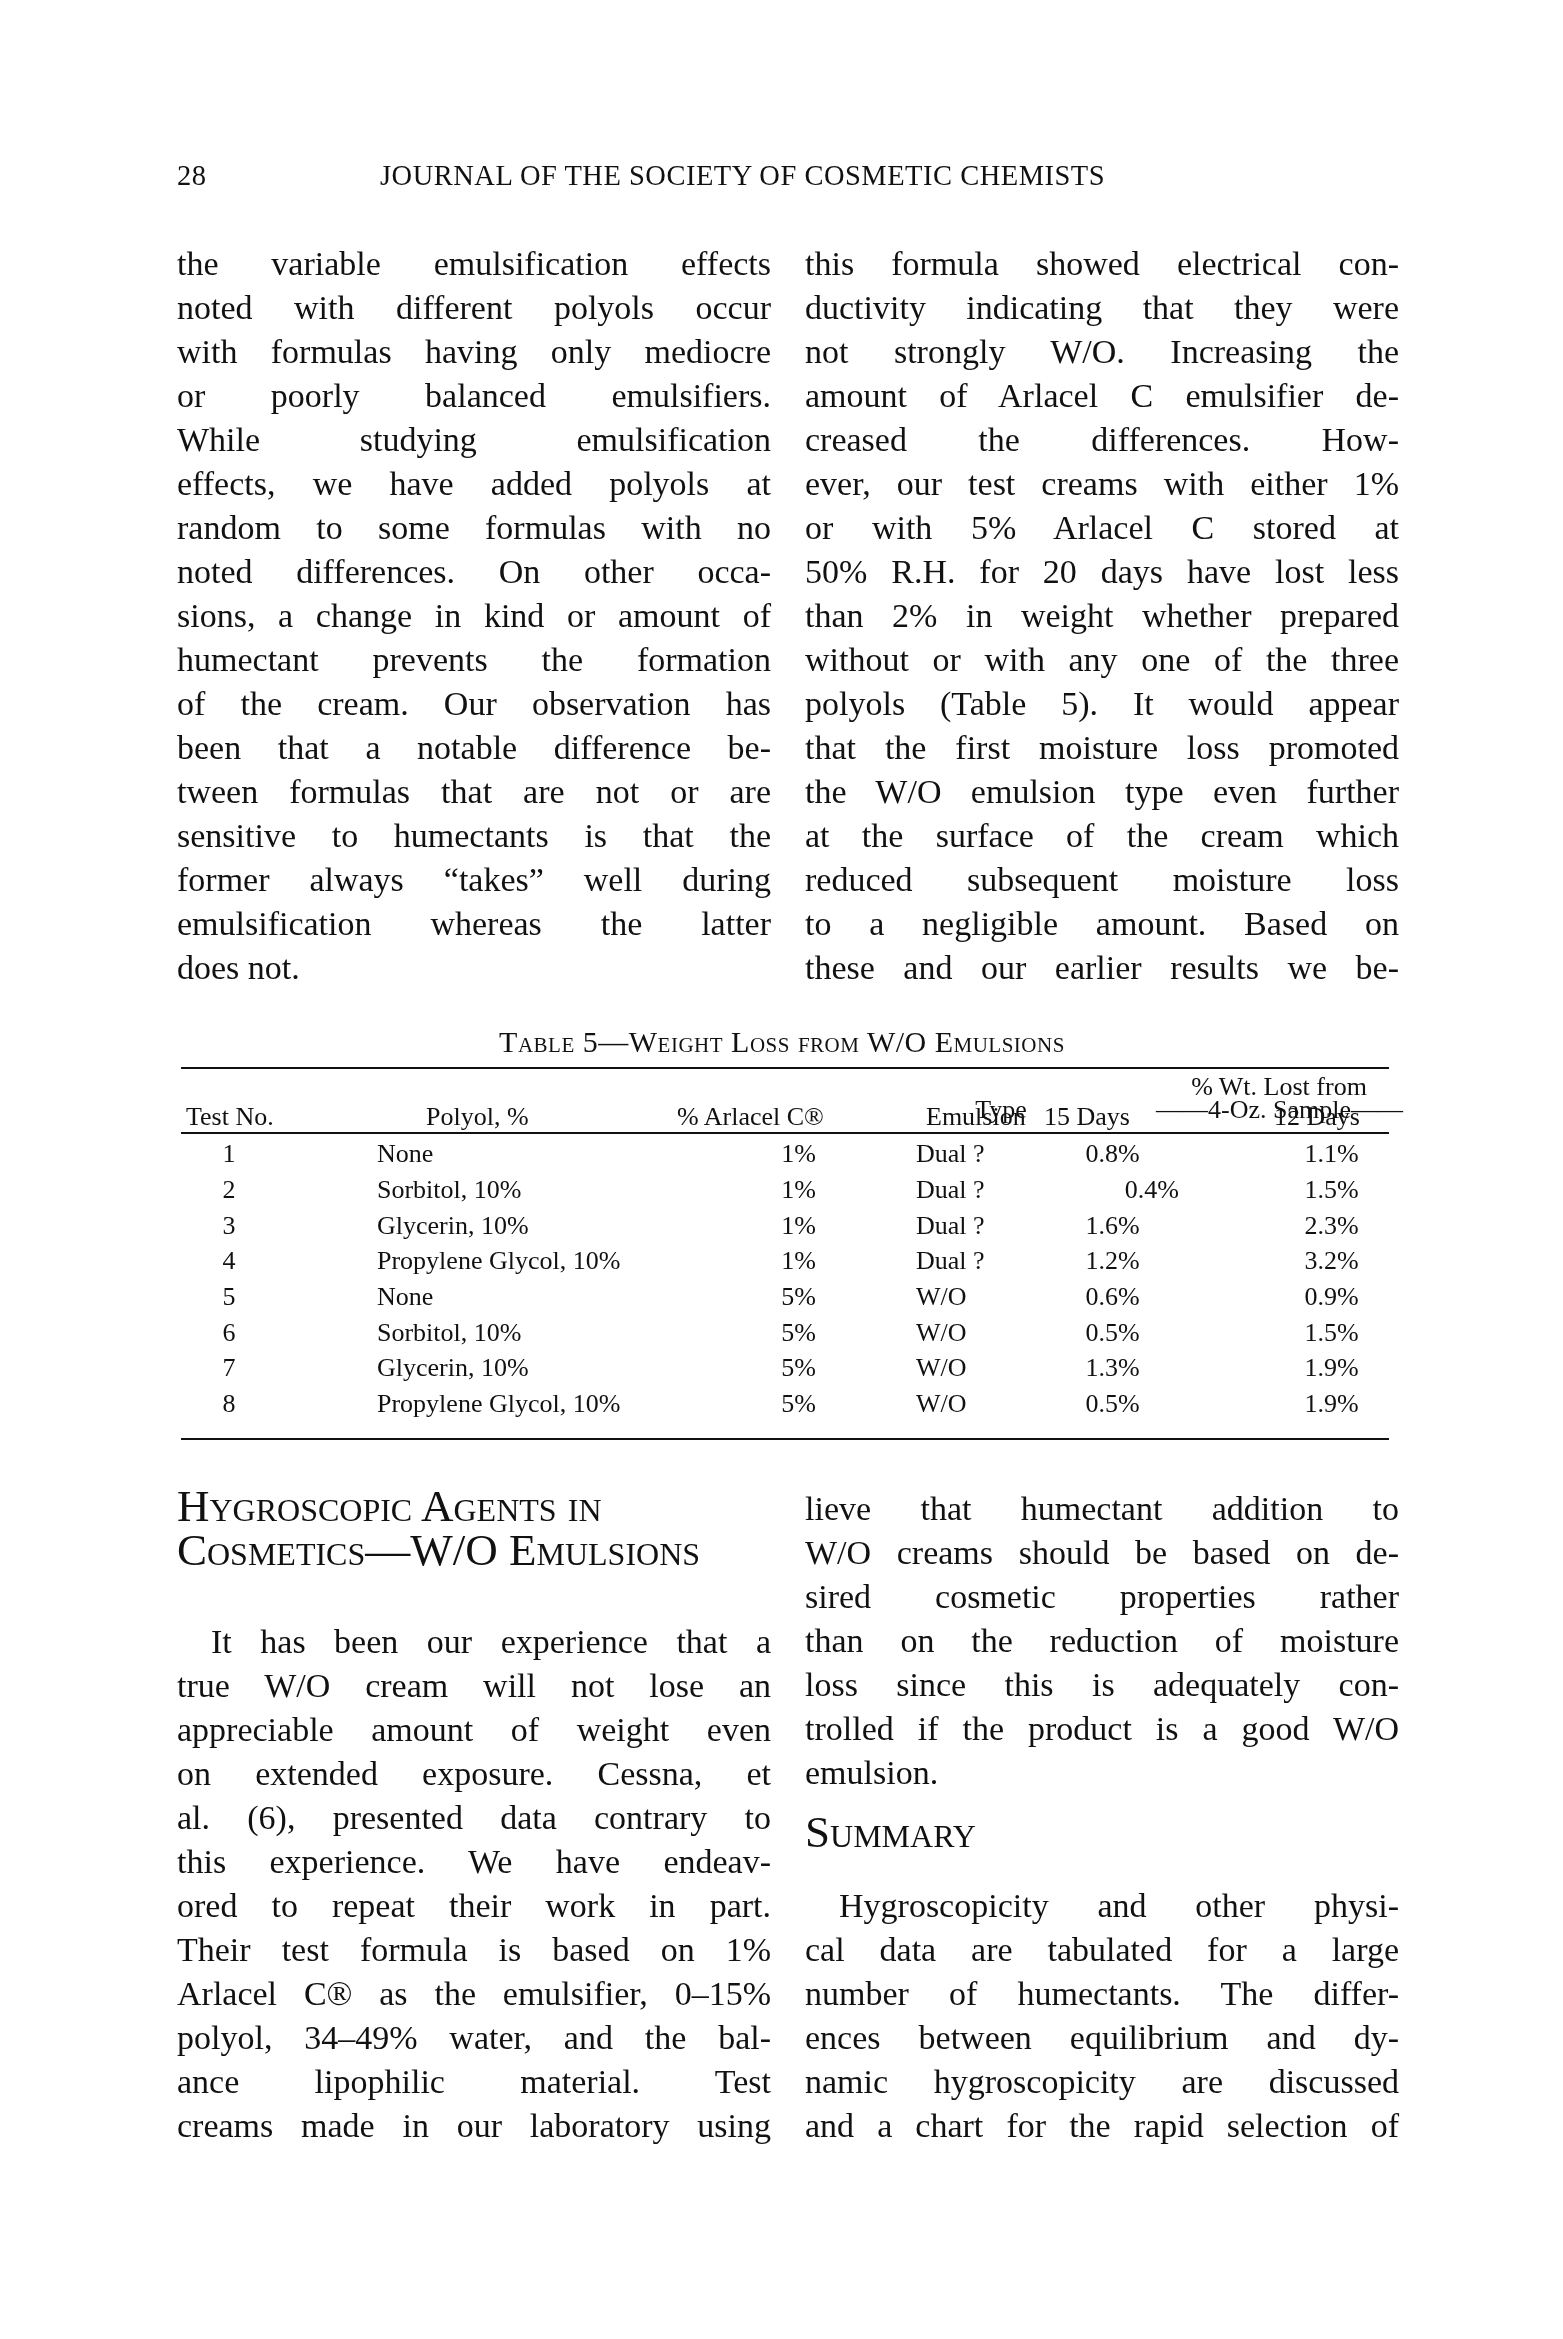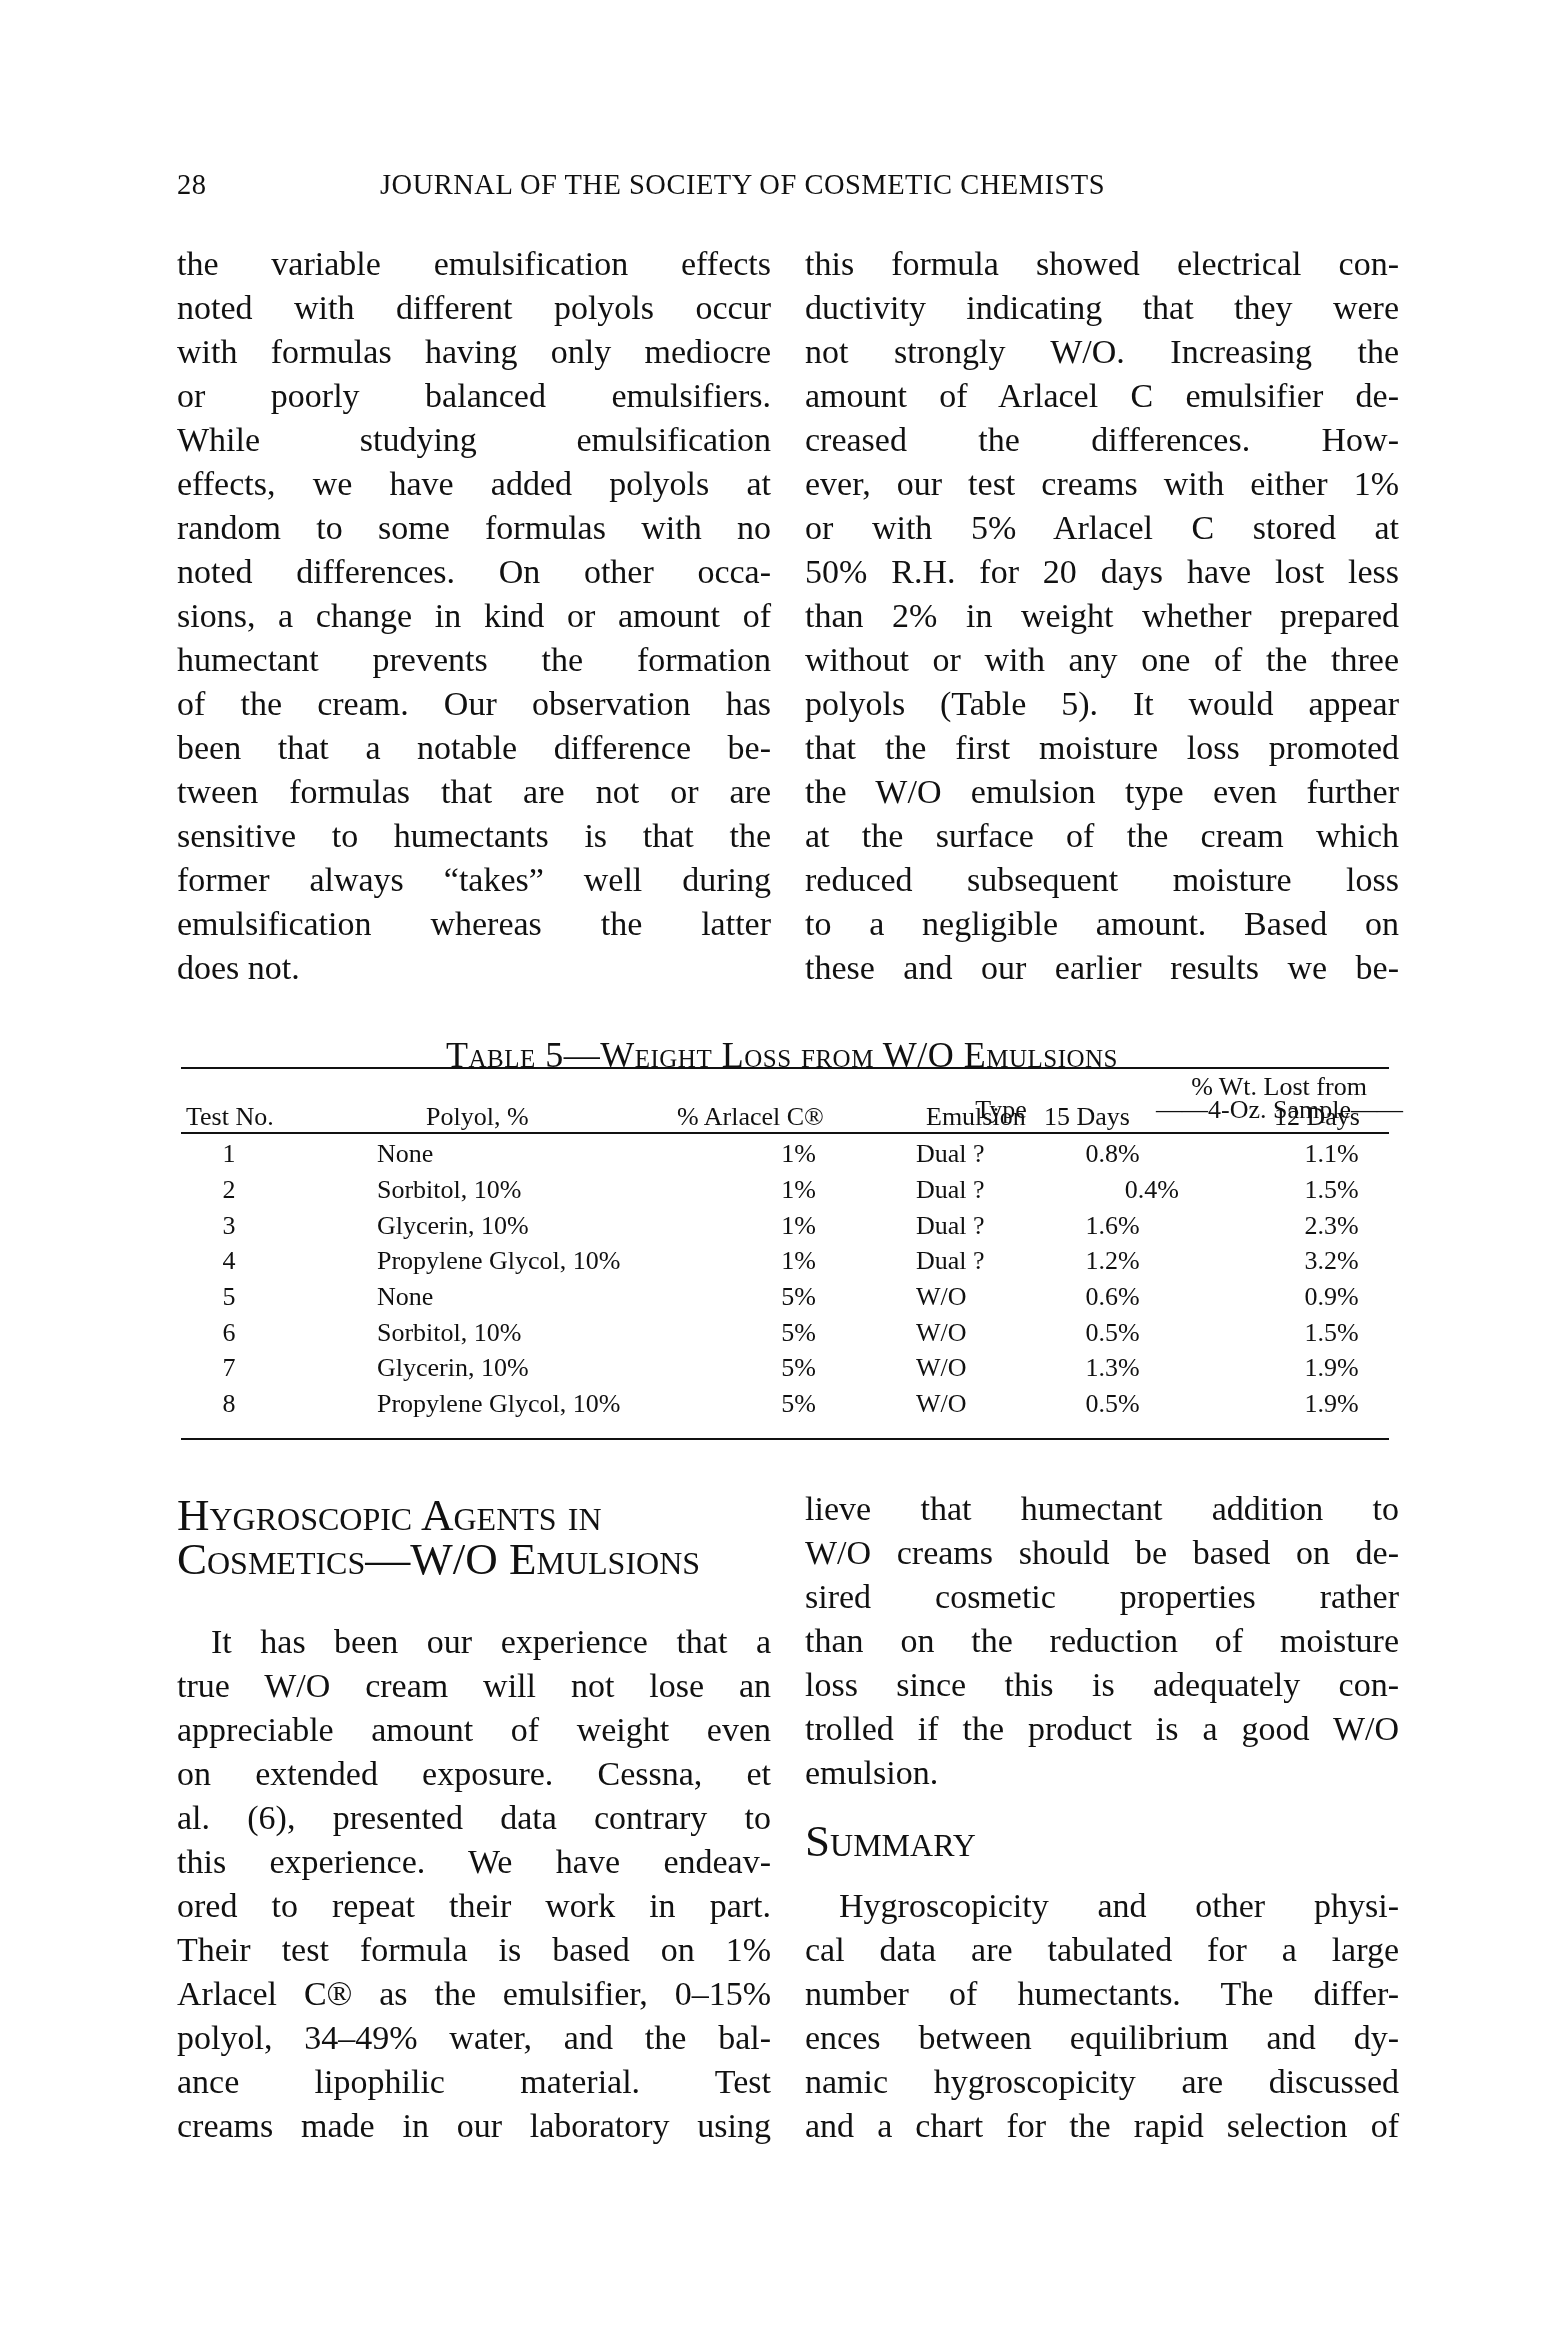--- a/index.html
+++ b/index.html
@@ -1,26 +1,26 @@
 <!DOCTYPE html>
 <html style="font-size:15px"><head>
 <meta charset="utf-8">
 <style>
   html, body { margin:0; padding:0; }
   body { width:1564px; height:2340px; background:#fff; position:relative; overflow:hidden;
          font-family:"Liberation Serif","DejaVu Serif",serif; color:#111; }
-  .abs { position:absolute;margin-top:9px; }
+  .abs { position:absolute; }
   .running { top:160px; font-size:28.5px; letter-spacing:0.5px; }
   .pageno { left:177px; }
   .runtitle { left:380px; }
   .col { position:absolute; width:594px; font-size:34px; line-height:44px; }
   .line { display:block; text-align:justify; text-align-last:justify; height:44px; white-space:nowrap; }
   .line.end { text-align-last:left; }
   .heading { text-align:left; font-size:45px; line-height:44px; font-variant:small-caps; }
-  .tbl-title { left:0; width:1564px; top:1025px; text-align:center; font-size:36px; font-variant:small-caps; letter-spacing:0.5px; }
+  .tbl-title { left:0; width:1564px; top:1025px; text-align:center; font-size:30px; font-variant:small-caps; letter-spacing:0.5px; }
   .rule { position:absolute; left:181px; width:1208px; background:#111; }
   .hdr { position:absolute; font-size:26px; line-height:27px; }
   .row { position:absolute; font-size:26px; line-height:26px; }
   .cell { position:absolute; white-space:nowrap; }
   .center { text-align:center; }
 </style>
 </head>
 <body>
 
 <div class="abs running pageno">28</div>

